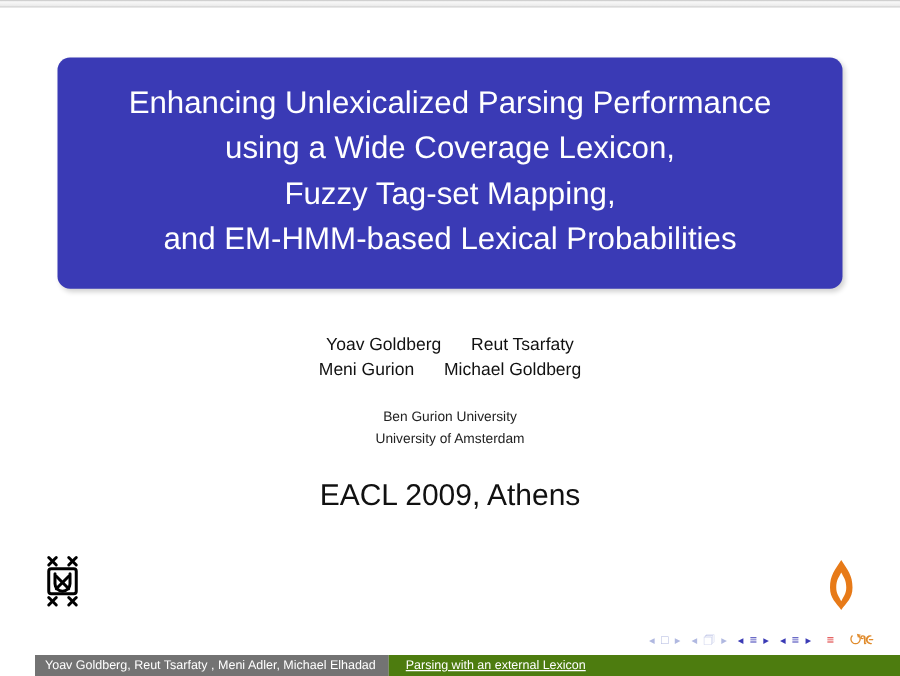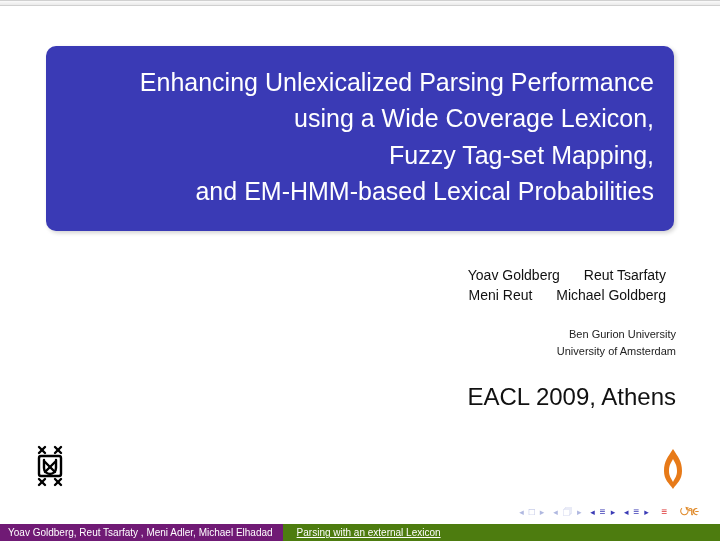--- a/index.html
+++ b/index.html
@@ -1,20 +1,20 @@
 <!DOCTYPE html>
 <html><head>
 <meta charset="utf-8">
 <style>
   * { margin: 0; padding: 0; box-sizing: border-box; }
   html, body { width: 720px; height: 541px; overflow: hidden; font-family: "Helvetica Neue", Helvetica, Arial, sans-serif; background: #fff; }
   
   .page { width: 720px; height: 541px; position: relative; background: #fff; }
   .topbar { height: 6px; border-top: 1px solid #d0d0d0; border-bottom: 1px solid #d0d0d0; background: linear-gradient(#fafafa,#eaeaea); }
-  .content { position: relative; padding: 40px 44px 0 44px; text-align: right; }
+  .content { position: relative; padding: 40px 44px 0 44px; text-align: center; }
   
   .title-block {
     background: #3a3ab5;
     color: #fff;
     border-radius: 10px;
     padding: 18px 20px 22px 20px;
     font-size: 25px;
     line-height: 1.45;
     font-weight: 400;
     box-shadow: 2px 2px 4px rgba(0,0,0,0.18);
@@ -42,21 +42,21 @@
   .nav-icons span { margin: 0 2px; }
   .nav-icons .triangle { font-size: 9px; }
   .nav-icons .red { color: #d33; }
   .nav-icons .spin { color: #e08a2a; letter-spacing: -1px; font-size:11px;font-weight:bold; }
   .nav-icons .bars { color:#3a3ab5; }
 
   .footer {
     position: absolute; left: 0; right: 0; bottom: 0; height: 17px;
     display: flex; font-size: 10px; line-height: 17px; color: #fff;
   }
-  .footer .left { background: #701a75; padding: 0 10px 0 8px; white-space: nowrap; }
+  .footer .left { background: #737373; padding: 0 10px 0 8px; white-space: nowrap; margin-left: 28px; }
   .footer .right { background: #4d7c0f; flex: 1; padding: 0 0 0 14px; text-decoration: underline; }
 </style>
 </head>
 <body>
 
 <div class="page">
 
   <div class="topbar"></div>
 
   <div class="content">
@@ -67,21 +67,21 @@
       <div>Fuzzy Tag-set Mapping,</div>
       <div>and EM-HMM-based Lexical Probabilities</div>
     </div>
 
     <div class="authors">
       <div class="row">
         <span class="name">Yoav Goldberg</span>
         <span class="name">Reut Tsarfaty</span>
       </div><br>
       <div class="row">
-        <span class="name">Meni Reut</span>
+        <span class="name">Meni Gurion</span>
         <span class="name">Michael Goldberg</span>
       </div>
     </div>
 
     <div class="orgs">
       <div>Ben Gurion University</div>
       <div>University of Amsterdam</div>
     </div>
 
     <div class="venue">EACL 2009, Athens</div>

